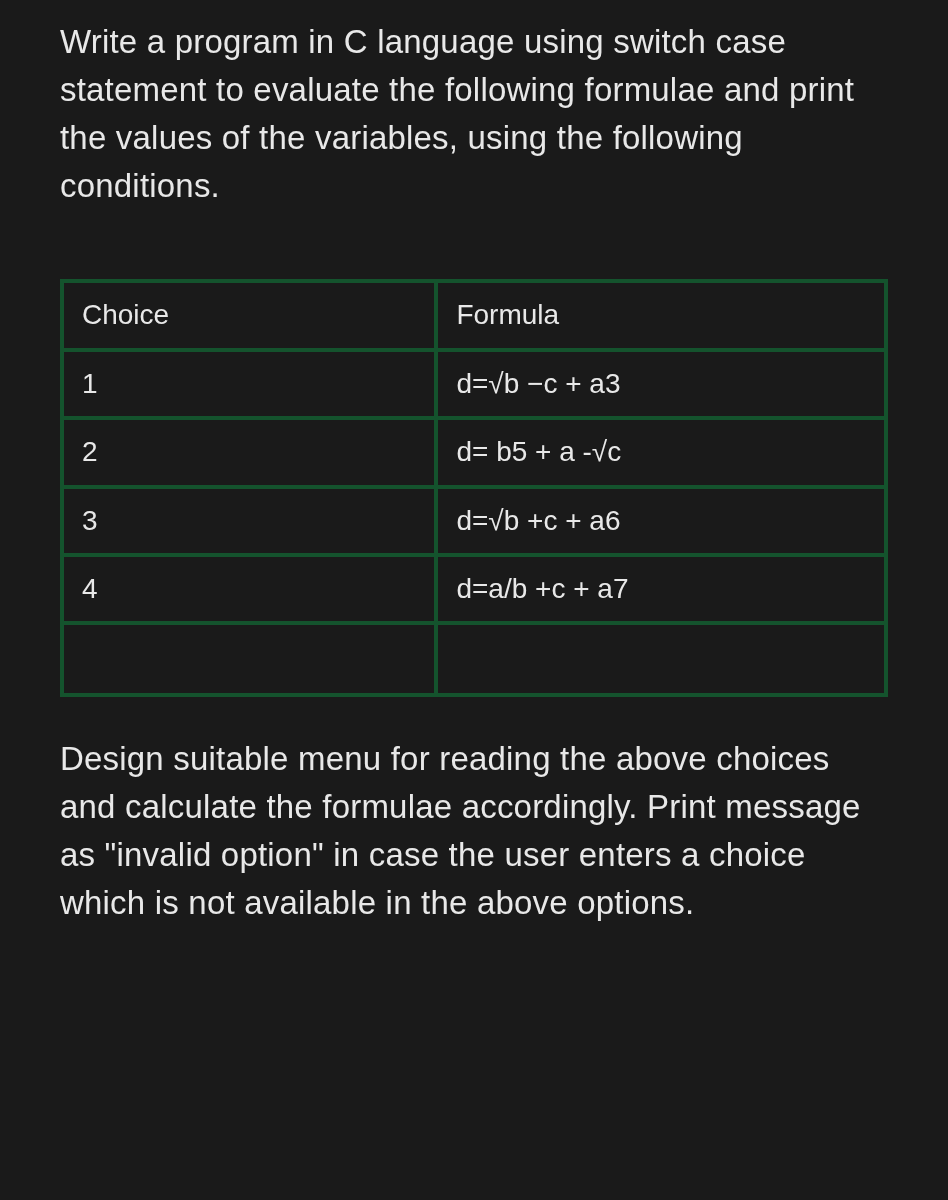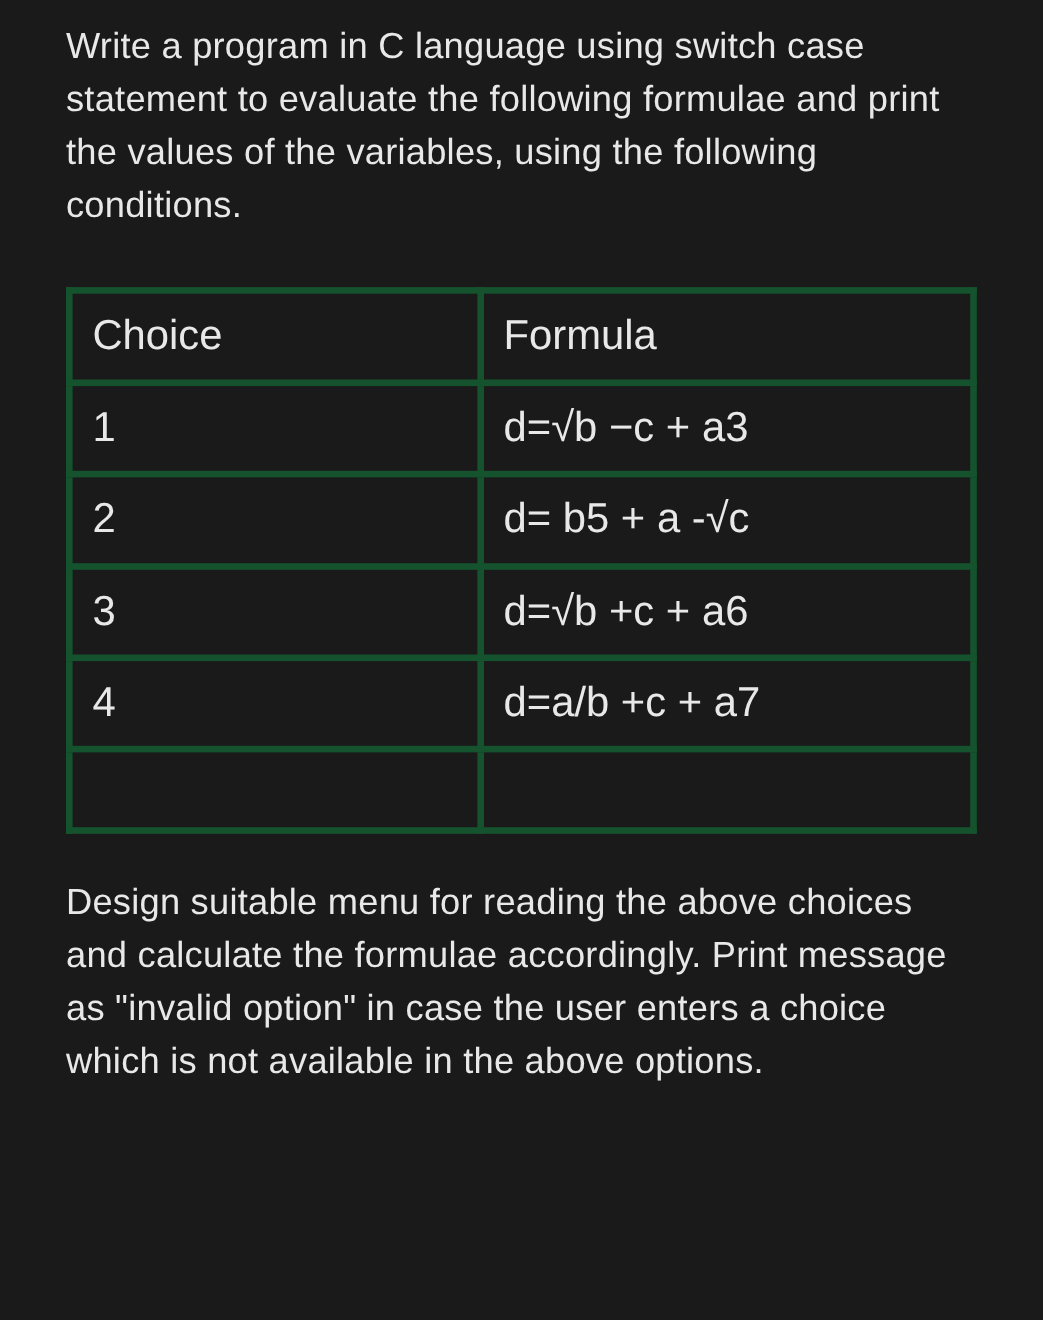--- a/index.html
+++ b/index.html
@@ -14,31 +14,31 @@
   }
   .page {
     padding: 18px 60px 0 60px;
     box-sizing: border-box;
   }
   .intro {
     font-size: 33px;
     line-height: 1.45;
     font-weight: 400;
     letter-spacing: 0.2px;
-    margin-bottom: 52px;
+    margin-bottom: 70px;
   }
   table {
     border-collapse: collapse;
     width: 100%;
     table-layout: fixed;
   }
   td {
-    border: 6px solid #14532d;
+    border: 4px solid #14532d;
     padding: 14px 18px;
-    font-size: 38px;
+    font-size: 28px;
     line-height: 1.3;
     vertical-align: middle;
     font-weight: 400;
   }
   td:first-child {
     width: 45%;
   }
   td:last-child {
     width: 55%;
   }

